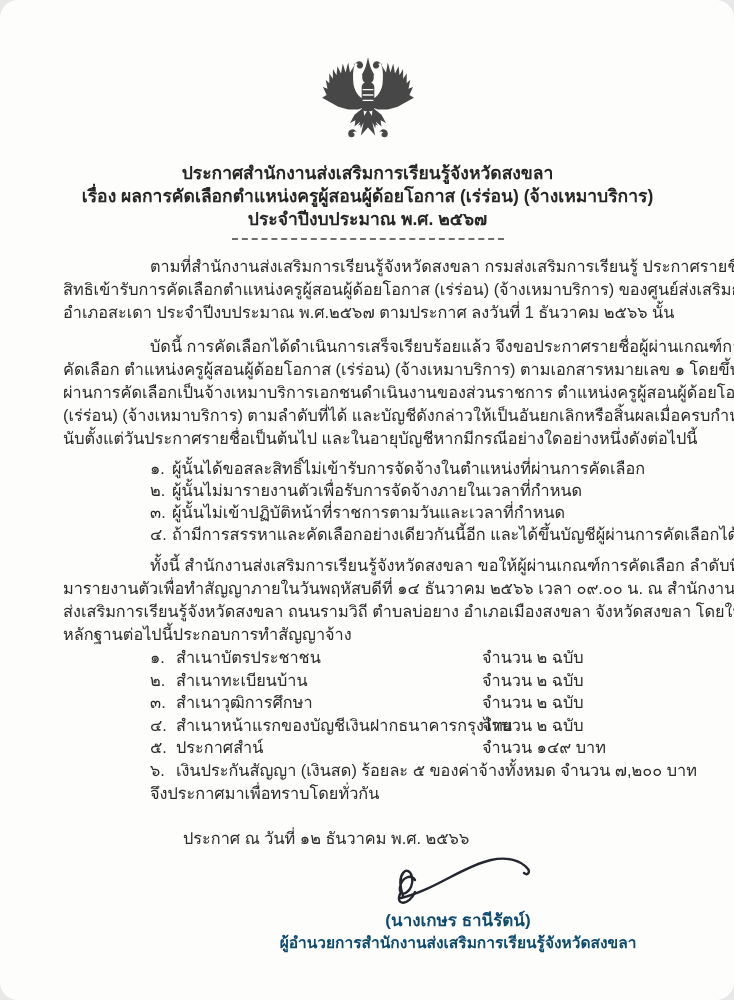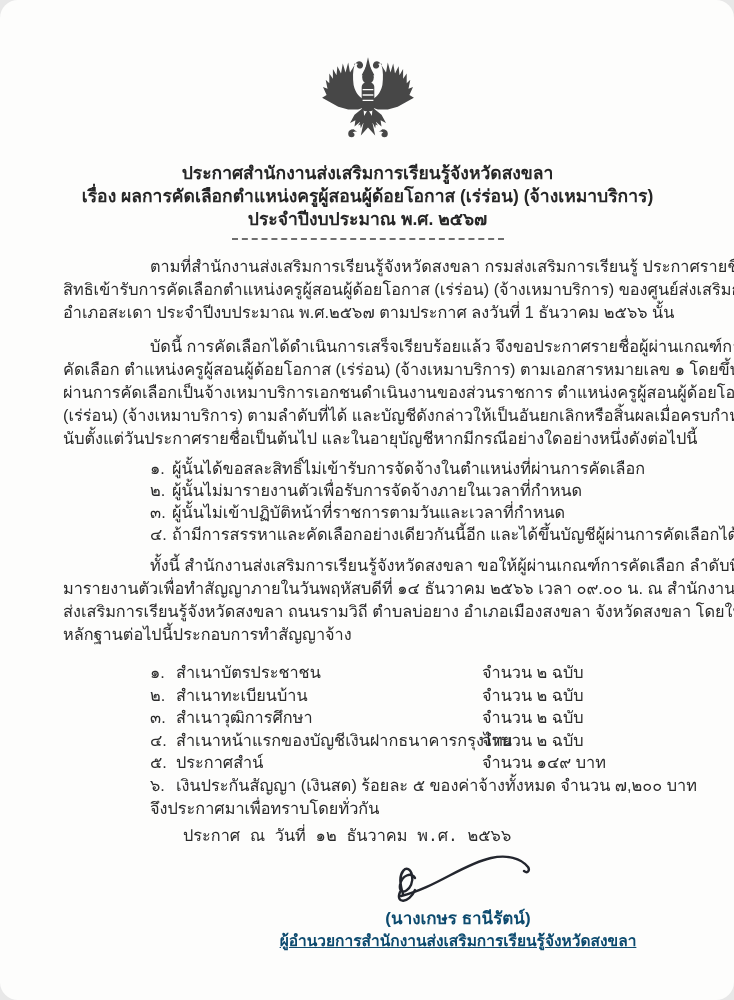--- a/index.html
+++ b/index.html
@@ -39,58 +39,57 @@
     line-height:23px;
     white-space:nowrap;
   }
   .para .indent{padding-left:87px;}
   .p1{margin-top:15px;}
   .p2{margin-top:11px;}
   .p3{margin-top:9px;}
   .cond-list{margin-top:7px;font-size:16.3px;line-height:22px;}
   .cond-item{padding-left:87px;white-space:nowrap;}
   .cond-item .num{display:inline-block;min-width:22px;}
-  .doc-list{margin-top:15px;font-size:16.3px;}
+  .doc-list{margin-top:0;font-size:16.3px;}
   .doc-item{
     position:relative;
     padding-left:87px;
     height:22.6px;line-height:22.6px;
     white-space:nowrap;
   }
   .doc-item .num{display:inline-block;min-width:26px;}
   .doc-item .amount{
     position:absolute;left:419px;top:0;
   }
   .closing{
     padding-left:87px;
     font-size:16.3px;line-height:23px;
     white-space:nowrap;
   }
   .date-line{
-    margin-top:5px;
+    margin-top:22px;
     padding-left:120px;
     font-size:16.3px;line-height:23px;
     white-space:nowrap;
-    font-family:Liberation Mono, monospace;
   }
   .sig-area{
     position:relative;
     height:150px;
   }
   .sig-ink{
     position:absolute;left:232px;top:0;
   }
   .sig-text{
     position:absolute;left:205px;top:60px;width:380px;
     text-align:center;
     color:#0c4a6e;
     font-weight:700;
   }
   .sig-name{font-size:17px;line-height:22px;}
-  .sig-title{font-size:15.5px;line-height:21px;text-decoration:underline;}
+  .sig-title{font-size:15.5px;line-height:21px;}
 </style>
 </head>
 <body>
 
 <div class="page">
 
   <div class="emblem-wrap">
     <svg width="108" height="96" viewBox="0 0 120 104" aria-hidden="true">
       <g fill="#474747" stroke="none">
 

